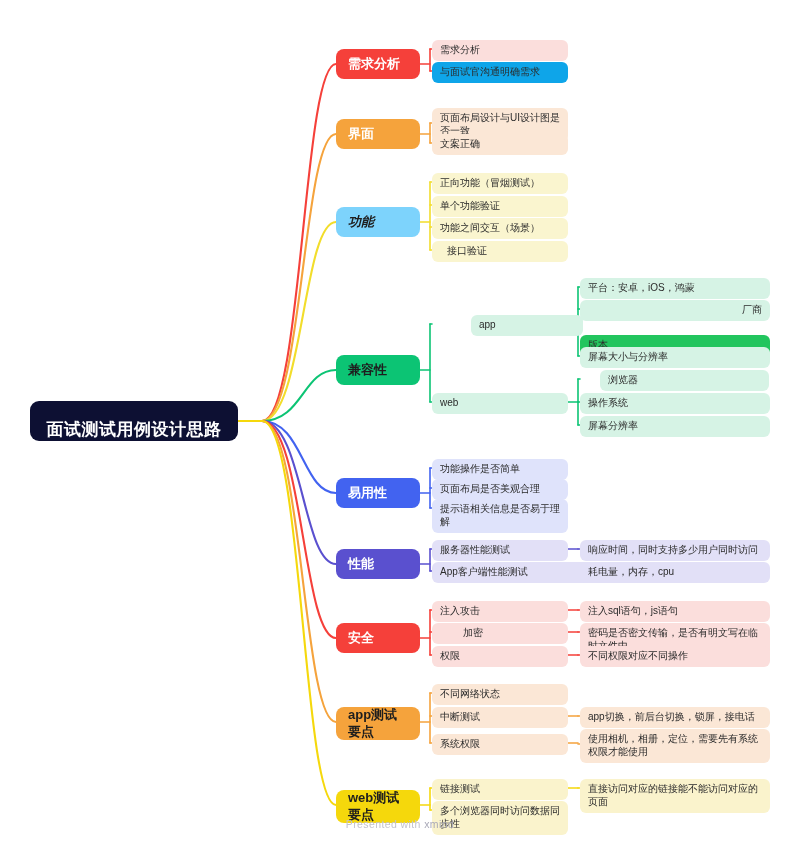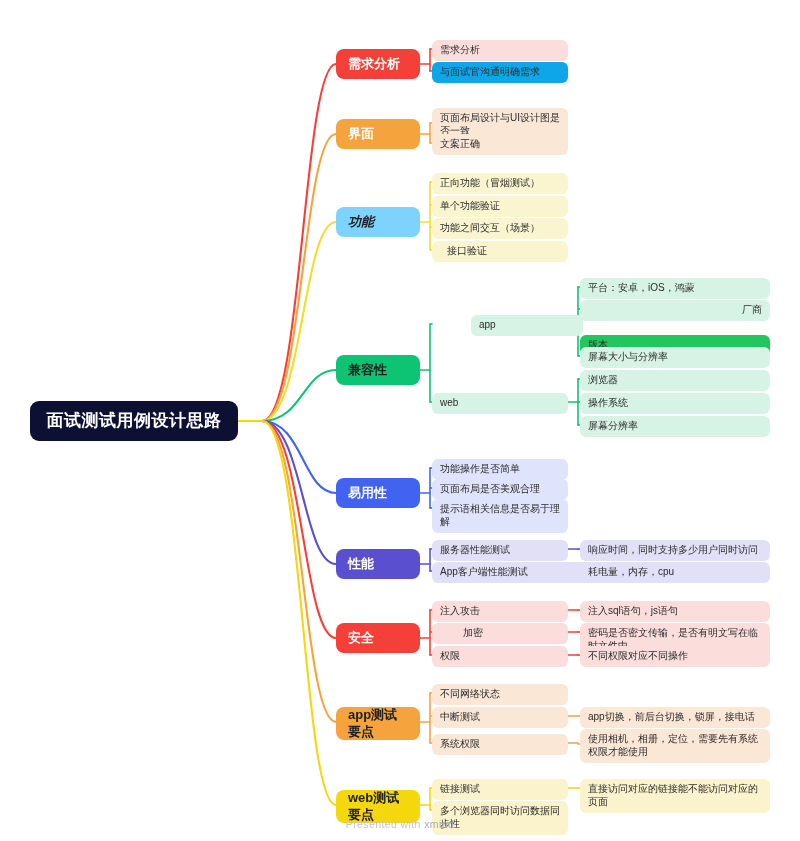--- a/index.html
+++ b/index.html
@@ -154,21 +154,21 @@
       <path d="M578 744 L580 744" fill="none" stroke="#f5a33c" stroke-width="1.6" stroke-linecap="round"></path>
       <path d="M238 421 L262 421 C302.7 421 302.7 805 336 805" fill="none" stroke="#f5d80c" stroke-width="2.1" stroke-linecap="round"></path>
       <path d="M420 805 L430 805" fill="none" stroke="#f5d80c" stroke-width="1.6" stroke-linecap="round"></path>
       <path d="M430 788 L430 810" fill="none" stroke="#f5d80c" stroke-width="1.6" stroke-linecap="round"></path>
       <path d="M430 788 L432 788" fill="none" stroke="#f5d80c" stroke-width="1.6" stroke-linecap="round"></path>
       <path d="M568 788 L578 788" fill="none" stroke="#f5d80c" stroke-width="1.6" stroke-linecap="round"></path>
       <path d="M578 788 L580 788" fill="none" stroke="#f5d80c" stroke-width="1.6" stroke-linecap="round"></path>
       <path d="M430 810 L432 810" fill="none" stroke="#f5d80c" stroke-width="1.6" stroke-linecap="round"></path>
     </svg>
 
-  <div class="node root" style="left: 30px; top: 401px; width: 208px; height: 40px; background: rgb(13, 16, 51);">
+  <div class="node root" style="left: 30px; top: 401px; width: 208px; height: 40px; background: rgb(13, 16, 51); align-items: flex-end;">
     <span>面试测试用例设计思路</span>
   </div>
 
   <div id="nodes">
       <div class="node topic" style="left: 336px; top: 49px; width: 84px; min-height: 30px; background: rgb(245, 64, 58); color: rgb(255, 255, 255);"><span>需求分析</span></div>
       <div class="node leaf" style="left: 432px; top: 40px; width: 136px; min-height: 18px; background: rgb(251, 222, 220);"><span>需求分析</span></div>
       <div class="node leaf" style="left: 432px; top: 62px; width: 136px; min-height: 18px; background: #0ea5e9;"><span>与面试官沟通明确需求</span></div>
       <div class="node topic" style="left: 336px; top: 119px; width: 84px; min-height: 30px; background: rgb(245, 163, 60); color: rgb(255, 255, 255);"><span>界面</span></div>
       <div class="node leaf" style="left: 432px; top: 108px; width: 136px; min-height: 30px; background: rgb(251, 231, 214);"><span>页面布局设计与UI设计图是否一致</span></div>
       <div class="node leaf" style="left: 432px; top: 134px; width: 136px; min-height: 18px; background: rgb(251, 231, 214);"><span>文案正确</span></div>
@@ -177,21 +177,21 @@
       <div class="node leaf" style="left: 432px; top: 196px; width: 136px; min-height: 18px; background: rgb(250, 245, 207);"><span>单个功能验证</span></div>
       <div class="node leaf" style="left: 432px; top: 218px; width: 136px; min-height: 18px; background: rgb(250, 245, 207);"><span>功能之间交互（场景）</span></div>
       <div class="node leaf" style="left: 432px; top: 241px; width: 136px; min-height: 18px; background: rgb(250, 245, 207); padding-left: 15px;"><span>接口验证</span></div>
       <div class="node topic dark-text" style="left: 336px; top: 355px; width: 84px; min-height: 30px; background: rgb(12, 196, 116); color: rgb(30, 30, 30);"><span>兼容性</span></div>
       <div class="node leaf" style="left: 432px; top: 315px; width: 112px; min-height: 18px; background: rgb(214, 243, 229); margin-left: 39px;"><span>app</span></div>
       <div class="node leaf" style="left: 580px; top: 278px; width: 190px; min-height: 18px; background: rgb(214, 243, 229);"><span>平台：安卓，iOS，鸿蒙</span></div>
       <div class="node leaf" style="left: 580px; top: 300px; width: 190px; min-height: 18px; background: rgb(214, 243, 229); justify-content: flex-end;"><span>厂商</span></div>
       <div class="node leaf" style="left: 580px; top: 335px; width: 190px; min-height: 18px; background: #22c55e;"><span>版本</span></div>
       <div class="node leaf" style="left: 580px; top: 347px; width: 190px; min-height: 18px; background: rgb(214, 243, 229);"><span>屏幕大小与分辨率</span></div>
       <div class="node leaf" style="left: 432px; top: 393px; width: 136px; min-height: 18px; background: rgb(214, 243, 229);"><span>web</span></div>
-      <div class="node leaf" style="left: 580px; top: 370px; width: 190px; min-height: 18px; background: rgb(214, 243, 229); align-items: center;"><span>浏览器</span></div>
+      <div class="node leaf" style="left: 600px; top: 370px; width: 169px; min-height: 18px; background: rgb(214, 243, 229); align-items: center;"><span>浏览器</span></div>
       <div class="node leaf" style="left: 580px; top: 393px; width: 190px; min-height: 18px; background: rgb(214, 243, 229);"><span>操作系统</span></div>
       <div class="node leaf" style="left: 580px; top: 416px; width: 190px; min-height: 18px; background: rgb(214, 243, 229);"><span>屏幕分辨率</span></div>
       <div class="node topic" style="left: 336px; top: 478px; width: 84px; min-height: 30px; background: rgb(66, 99, 240); color: rgb(255, 255, 255);"><span>易用性</span></div>
       <div class="node leaf" style="left: 432px; top: 459px; width: 136px; min-height: 18px; background: rgb(223, 227, 251);"><span>功能操作是否简单</span></div>
       <div class="node leaf" style="left: 432px; top: 479px; width: 136px; min-height: 18px; background: rgb(223, 227, 251);"><span>页面布局是否美观合理</span></div>
       <div class="node leaf" style="left: 432px; top: 499px; width: 136px; min-height: 18px; background: rgb(223, 227, 251);"><span>提示语相关信息是否易于理解</span></div>
       <div class="node topic" style="left: 336px; top: 549px; width: 84px; min-height: 30px; background: rgb(90, 80, 207); color: rgb(255, 255, 255);"><span>性能</span></div>
       <div class="node leaf" style="left: 432px; top: 540px; width: 136px; min-height: 18px; background: rgb(226, 224, 247);"><span>服务器性能测试</span></div>
       <div class="node leaf" style="left: 580px; top: 540px; width: 190px; min-height: 18px; background: rgb(226, 224, 247);"><span>响应时间，同时支持多少用户同时访问</span></div>
       <div class="node leaf" style="left: 432px; top: 562px; width: 164px; min-height: 18px; background: rgb(226, 224, 247);"><span>App客户端性能测试</span></div>

